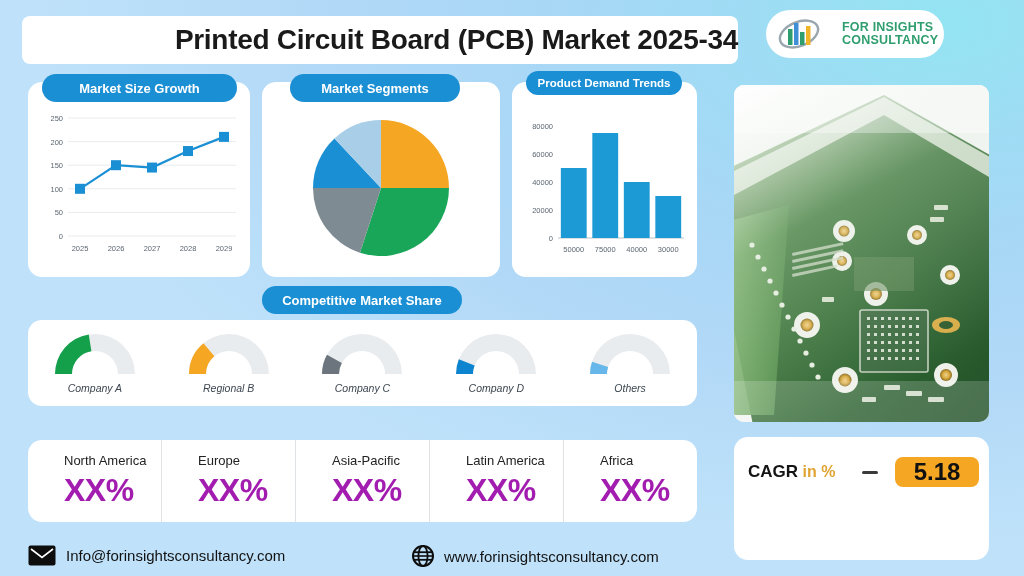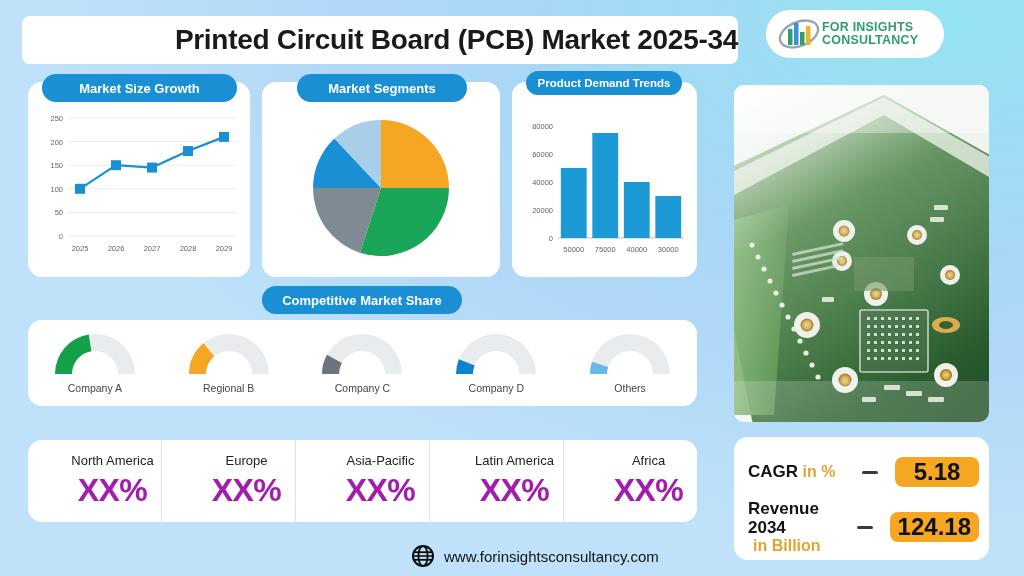--- a/index.html
+++ b/index.html
@@ -25,21 +25,21 @@
   .title-card .title-text {
     font-size: 28px; font-weight: bold; color: #1a1a1a;
     letter-spacing: -0.3px; white-space: nowrap;
   }
 
   
   .logo {
     position: absolute; left: 766px; top: 10px;
     width: 178px; height: 48px;
     background: #ffffff; border-radius: 24px;
-    display: flex; align-items: center; padding-left: 10px; gap: 0;
+    display: flex; align-items: center; padding-left: 10px; gap: 20px;
   }
   .logo-mark { width: 46px; height: 38px; flex: 0 0 auto; }
   .logo-text { display: flex; flex-direction: column; line-height: 1.05; }
   .logo-text span {
     font-size: 12.5px; font-weight: bold; color: #2f9e6e; letter-spacing: 0.2px;
   }
 
   
   .pill {
     position: absolute; z-index: 5;
@@ -59,47 +59,47 @@
   #card-line  { left: 28px;  top: 82px;  width: 222px; height: 195px; }
   #card-pie   { left: 262px; top: 82px;  width: 238px; height: 195px; }
   #card-bar   { left: 512px; top: 82px;  width: 185px; height: 195px; }
   #card-gauge { left: 28px;  top: 320px; width: 669px; height: 86px; }
   #card-region{ left: 28px;  top: 440px; width: 669px; height: 82px; }
   #card-photo { left: 734px; top: 85px;  width: 255px; height: 337px; border-radius: 10px; overflow: hidden; }
   #card-kpi   { left: 734px; top: 437px; width: 255px; height: 123px; }
 
   
   #pill-line   { left: 42px;  top: 74px; width: 195px; }
-  #pill-pie    { left: 297px; top: 74px; width: 170px; }
+  #pill-pie    { left: 290px; top: 74px; width: 170px; }
   #pill-bar    { left: 526px; top: 71px; width: 156px; height: 24px; font-size: 11.5px; }
   #pill-gauge  { left: 262px; top: 286px; width: 200px; }
   #pill-region { left: 259px; top: 426px; width: 206px; }
 
   
   .chart-svg { position: absolute; }
   .ax-label { font-size: 7.5px; fill: #5b6670; font-family: "Liberation Sans", sans-serif; }
   .grid-line { stroke: #e8ebed; stroke-width: 1; }
 
   
   .gauge-row {
     position: absolute; inset: 0;
     display: flex; align-items: flex-start; padding-top: 8px;
   }
   .gauge-cell {
-    flex: 1 1 0; display: flex; flex-direction: column; align-items: center;
+    flex: 1 1 0; display: flex; flex-direction: column; align-items: center; font-style: italic;
   }
   .gauge-label {
     margin-top: 4px; font-size: 10.5px; color: #3d4650;
   }
 
   
   .region-row { position: absolute; inset: 0; display: flex; }
   .region-cell {
     flex: 1 1 0; display: flex; flex-direction: column;
-    align-items: center; justify-content: center; gap: 4px;
+    justify-content: center; gap: 4px;
     border-right: 1px solid #dfe3e6;
     margin-left: 36px;
   }
   .region-cell:last-child { border-right: none; }
   .region-name { font-size: 13px; color: #222; }
   .region-value { font-size: 32px; font-weight: bold; color: #a21caf; letter-spacing: -0.5px; }
 
   
   .kpi-row {
     position: absolute; left: 0; right: 0;
@@ -426,30 +426,29 @@
 
   <div class="card" id="card-kpi">
     <div class="kpi-row" id="kpi-row-1">
       <div class="kpi-label">
         <span class="l1">CAGR</span>
         <span class="l2">in %</span>
       </div>
       <div class="kpi-dash"></div>
       <div class="kpi-value">5.18</div>
     </div>
-    <div class="kpi-row" id="kpi-row-2">
-      <div class="kpi-label two-line">
-        <span class="l1">Revenue 2034</span>
-        <span class="l2">in Billion</span>
-      </div>
-      <div class="kpi-dash"></div>
-      <div class="kpi-value">124.18</div>
-    </div>
-  </div>
-
+  </div>
+
+  <div class="footer-item" id="footer-email">
+    <svg width="28" height="21" viewBox="0 0 28 21">
+      <rect x="0.5" y="0.5" width="27" height="20" rx="2" fill="#0d0d0d"></rect>
+      <path d="M3 4 L14 12.5 L25 4" fill="none" stroke="#ffffff" stroke-width="1.6"></path>
+    </svg>
+    <span class="footer-text">Info@forinsightsconsultancy.com</span>
+  </div>
 
   <div class="footer-item" id="footer-web">
     <svg width="22" height="22" viewBox="0 0 22 22">
       <circle cx="11" cy="11" r="10" fill="none" stroke="#0d0d0d" stroke-width="2"></circle>
       <ellipse cx="11" cy="11" rx="4.6" ry="10" fill="none" stroke="#0d0d0d" stroke-width="1.8"></ellipse>
       <line x1="1.3" y1="7.2" x2="20.7" y2="7.2" stroke="#0d0d0d" stroke-width="1.8"></line>
       <line x1="1.3" y1="14.8" x2="20.7" y2="14.8" stroke="#0d0d0d" stroke-width="1.8"></line>
       <line x1="1" y1="11" x2="21" y2="11" stroke="#0d0d0d" stroke-width="1.6"></line>
     </svg>
     <span class="footer-text">www.forinsightsconsultancy.com</span>

